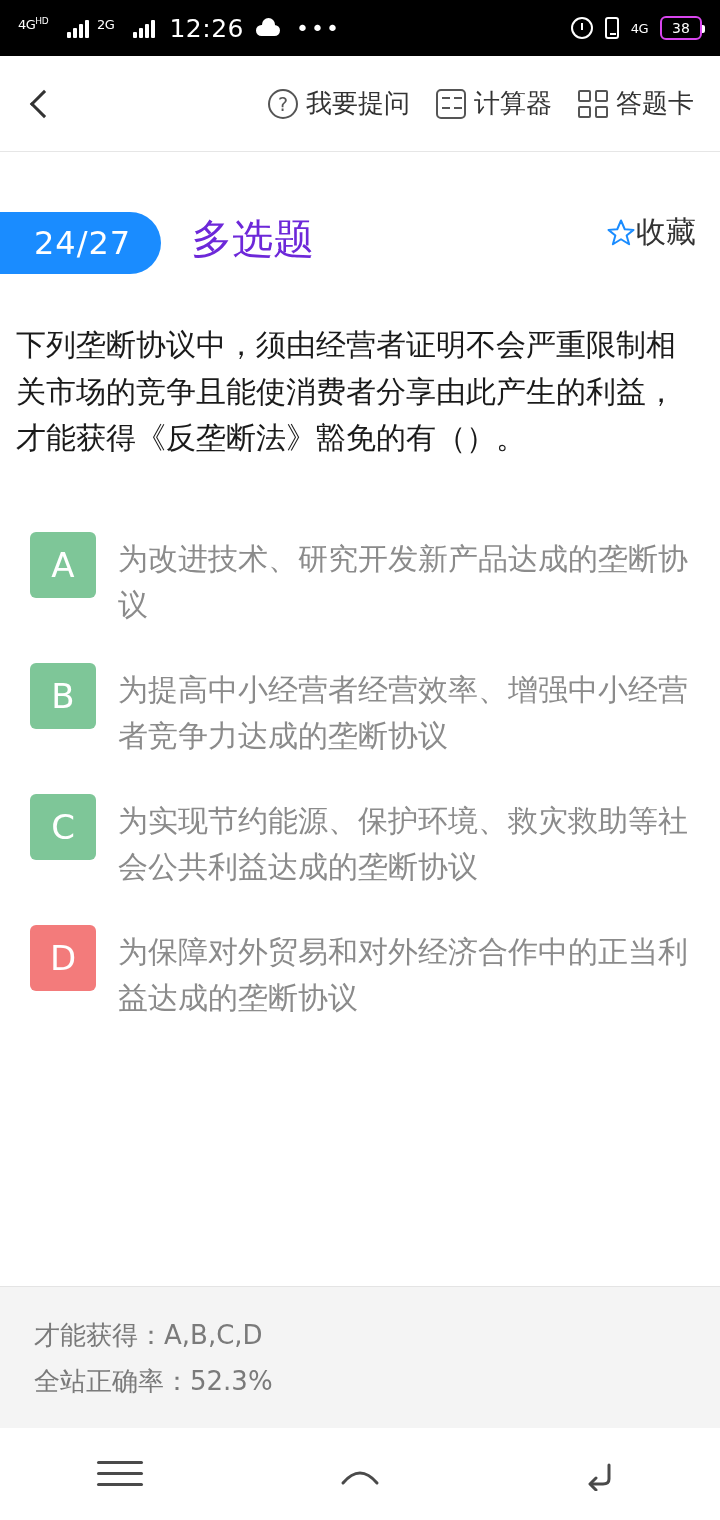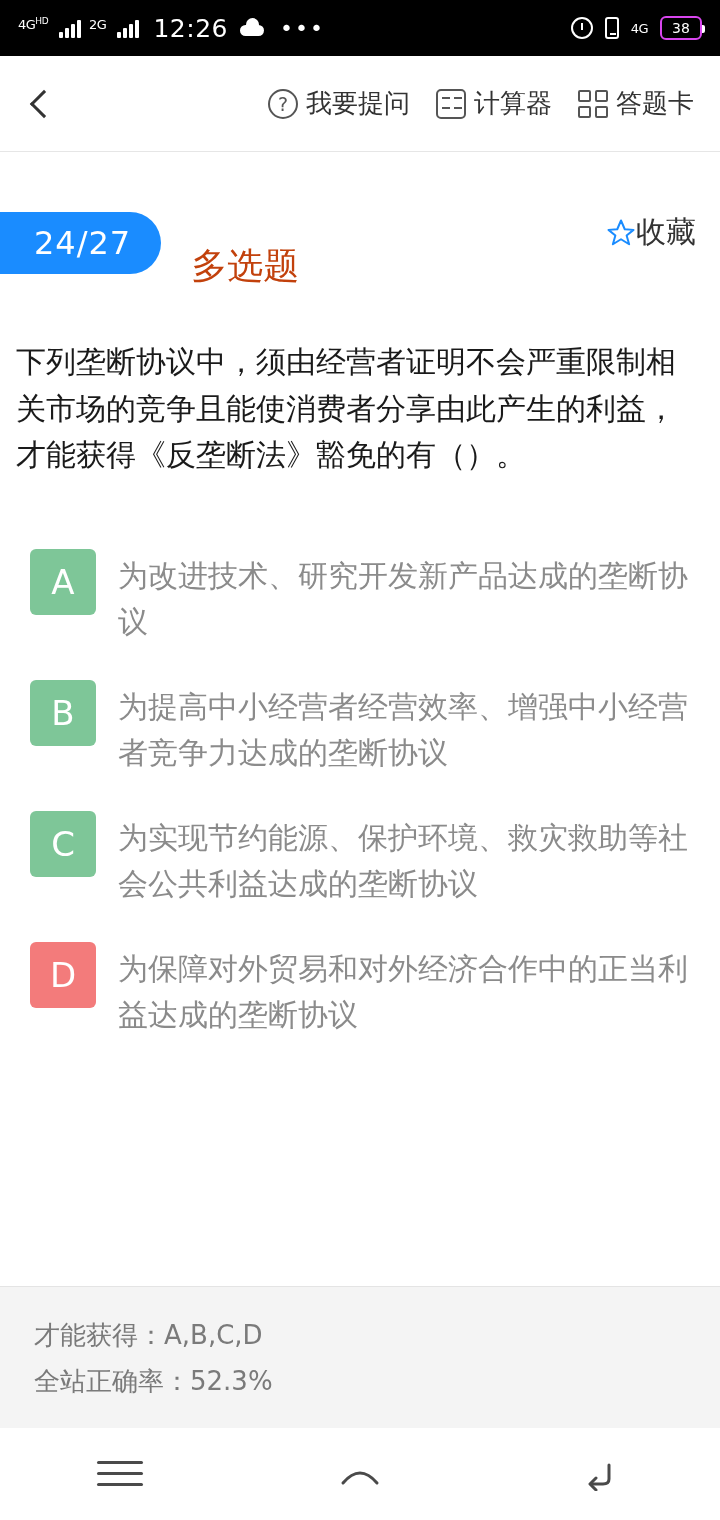--- a/index.html
+++ b/index.html
@@ -18,21 +18,21 @@
     padding: 0 18px; flex: none;
   }
   .sb-left { display: flex; align-items: center; gap: 8px; }
   .sb-right { display: flex; align-items: center; gap: 12px; }
   .net-label { font-size: 13px; line-height: 1; position: relative; top: -7px; letter-spacing: -0.5px;}
   .net-label sup { font-size: 9px; }
   .bars { display: flex; align-items: flex-end; gap: 2px; height: 20px; }
   .bars i { width: 4px; background: #fff; display: block; border-radius: 1px; }
   .bars i:nth-child(1){height:6px;} .bars i:nth-child(2){height:10px;}
   .bars i:nth-child(3){height:14px;} .bars i:nth-child(4){height:18px;}
-  .sig-group { display:flex; align-items:flex-end; gap:11px; }
+  .sig-group { display:flex; align-items:flex-end; gap:19px; }
   .clock { font-size: 25px; font-weight: 400; margin-left: 6px; letter-spacing: 0.5px; }
   .cloud-icon { width: 26px; height: 20px; position: relative; margin-left: 4px; }
   .cloud-icon::before{ content:""; position:absolute; left:0; bottom:2px; width:24px; height:11px; background:#fff; border-radius:7px;}
   .cloud-icon::after{ content:""; position:absolute; left:6px; bottom:7px; width:13px; height:13px; background:#fff; border-radius:50%;}
   .dots { font-size: 22px; letter-spacing: 2px; margin-left: 6px; }
   .alarm { width:22px; height:22px; border:2px solid #fff; border-radius:50%; position:relative; }
   .alarm::after{ content:""; position:absolute; left:8px; top:4px; width:2px; height:7px; background:#fff; }
   .vibrate { width: 14px; height: 22px; border: 2px solid #fff; border-radius: 3px; position: relative;}
   .vibrate::after{content:"";position:absolute;left:3px;top:14px;width:6px;height:2px;background:#fff;}
   .battery {
@@ -59,21 +59,21 @@
   .ico-calc::after{content:"";position:absolute;left:16px;top:6px;width:8px;height:2px;background:#555;box-shadow:0 10px 0 #555,-12px 10px 0 #555;}
   .ico-card { width:30px; height:28px; display:grid; grid-template-columns:1fr 1fr; grid-template-rows:1fr 1fr; gap:4px; }
   .ico-card span{ border:2px solid #555; border-radius:2px; display:block; }
 
   
   .qhead { display:flex; align-items:flex-start; padding: 60px 0 0 0; flex:none; }
   .qbadge {
     background:#1a8cff; color:#fff; font-size:32px; border-radius:0 40px 40px 0;
     padding: 12px 30px 12px 34px; letter-spacing:1px;
   }
-  .qtype { font-size:36px; color:#c2410c; margin-left: 30px; margin-top: 30px; }
+  .qtype { font-size:41px; color:#6d28d9; margin-left: 30px; }
   .fav { margin-left:auto; margin-right: 24px; display:flex; align-items:center; color:#333; font-size:30px; }
   .star { width:30px;height:30px; flex:none; }
 
   
   .stem {
     padding: 48px 38px 0 16px; font-size: 30px; line-height: 1.55; color:#1a1a1a;
     flex: none;
   }
 
   

